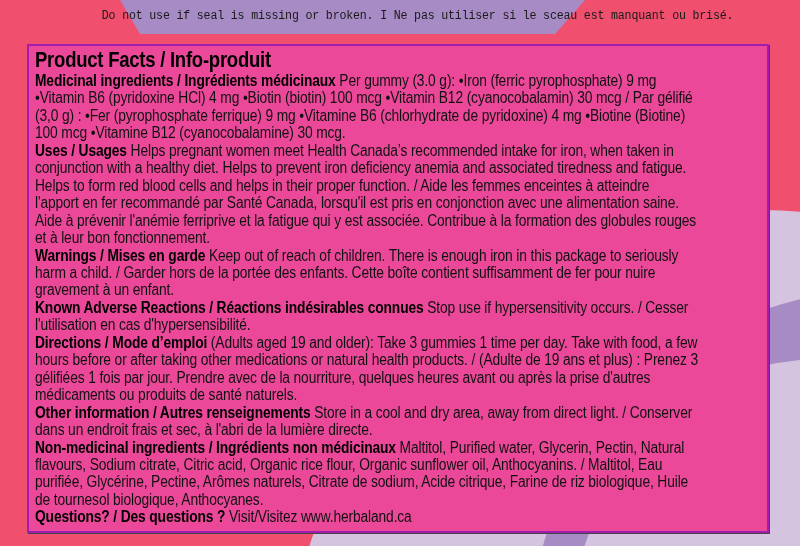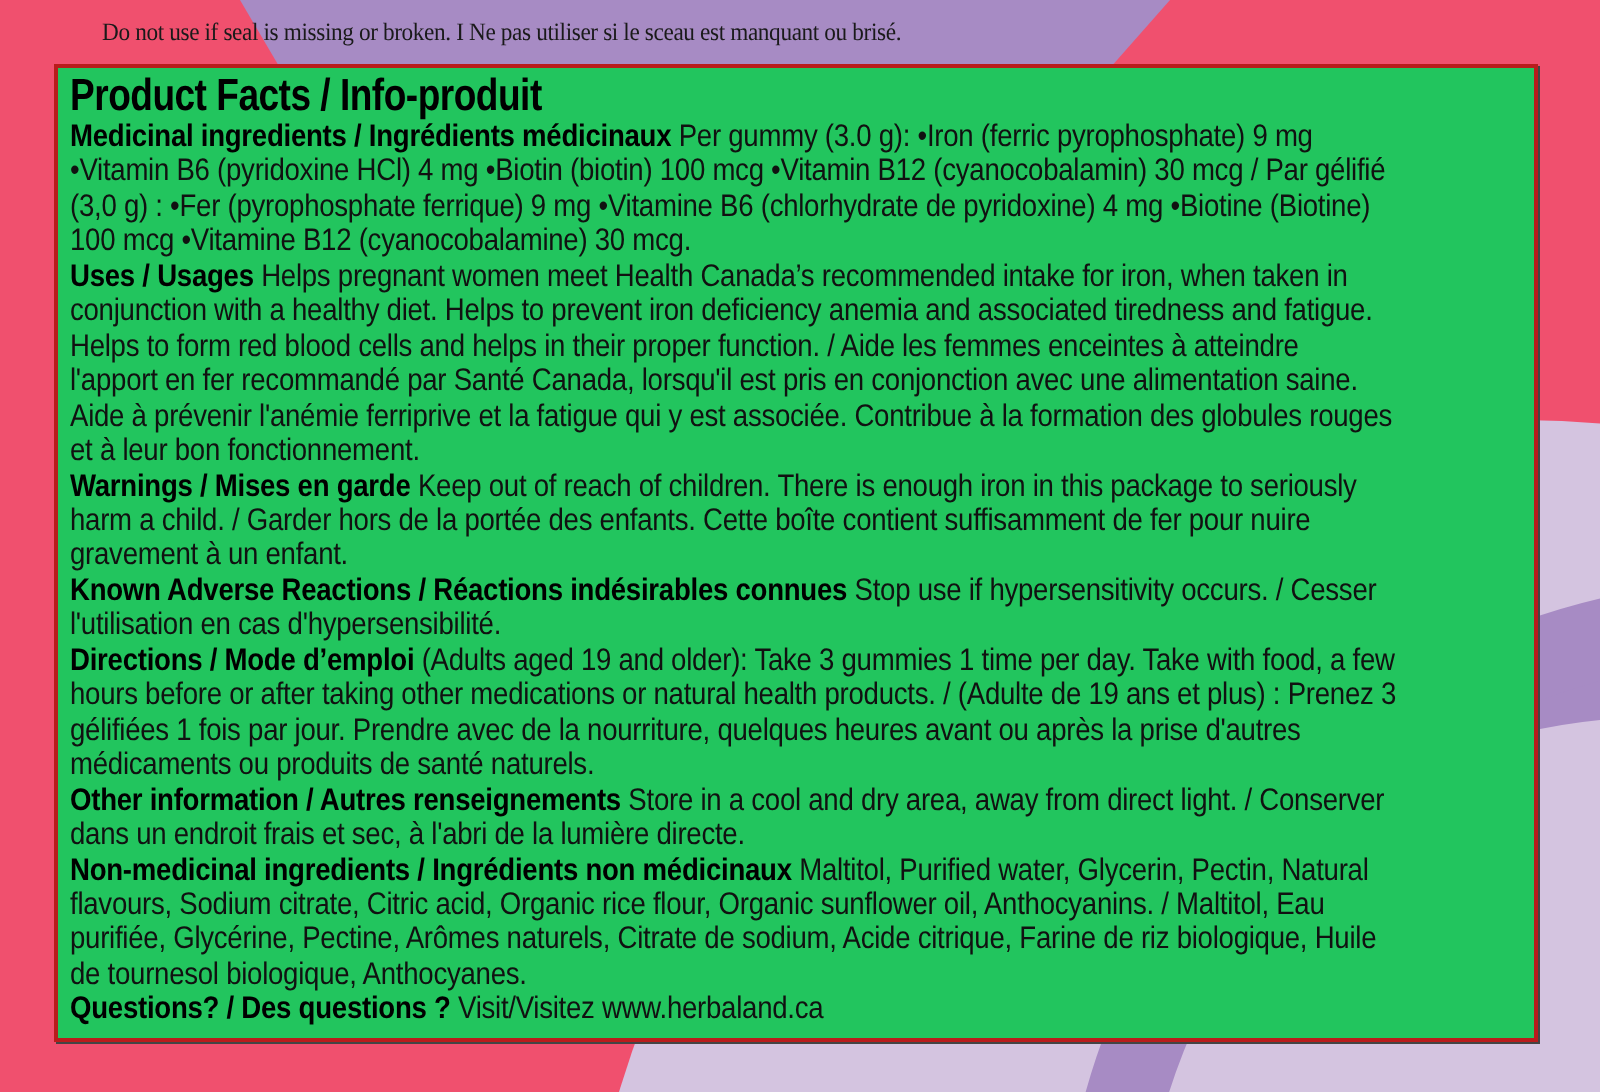--- a/index.html
+++ b/index.html
@@ -18,39 +18,40 @@
       position: absolute;
     }
     .bg-purple-top {
       left: 0; top: 0; width: 800px; height: 546px;
     }
     .seal-notice {
       position: absolute;
       left: 0;
       width: 800px;
       top: 9px;
-      font-family: Liberation Serif, serif;
+      text-align: center;
+      font-family: Liberation Mono, monospace;
       font-size: 12.5px;
       color: #1a1a1a;
       letter-spacing: -0.2px;
     }
     .seal-notice span {
       display: inline-block;
       transform: scaleX(0.93);
       transform-origin: center;
       margin-left: 36px;
     }
     .facts-box {
       position: absolute;
       left: 27px;
-      top: 32px;
+      top: 44px;
       width: 738px;
       height: 485px;
-      background: #22c55e;
-      border: 2px solid #b91c1c;
+      background: #ec4899;
+      border: 2px solid #a21caf;
       box-shadow: 1px 1px 0 #444;
       box-sizing: content-box;
     }
     .facts-inner {
       position: absolute;
       left: 6px;
       top: 2px;
       width: 820px;
       transform: scaleX(0.885);
       transform-origin: left top;

